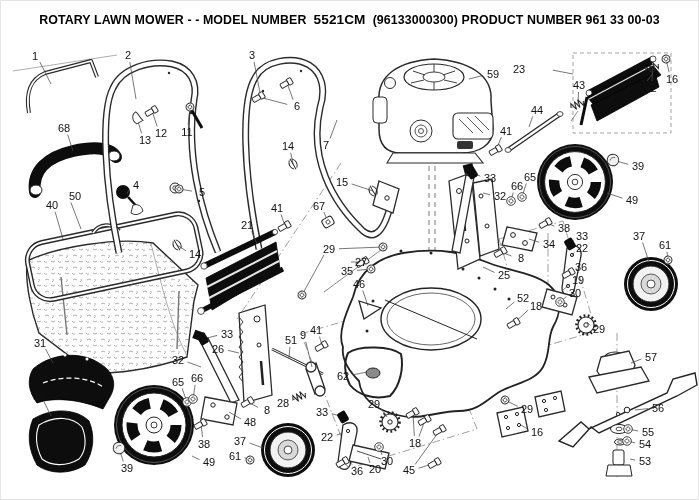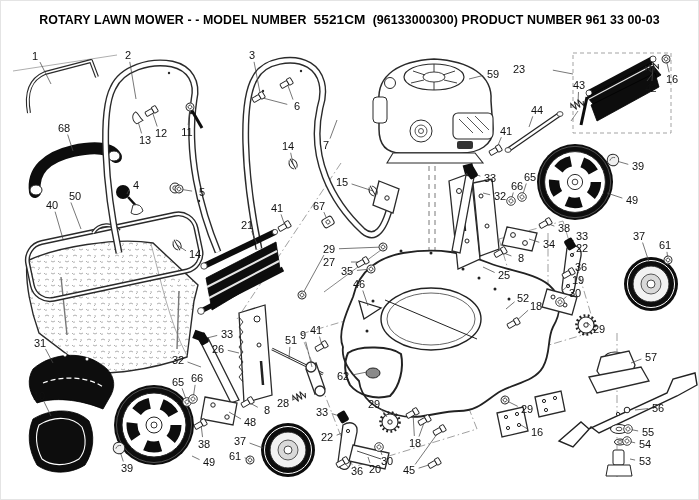--- a/index.html
+++ b/index.html
@@ -458,21 +458,21 @@
       <div class="callout" style="left: 51px; top: 204px;">40</div>
       <div class="callout" style="left: 194px; top: 253px;">14</div>
       <div class="callout" style="left: 296px; top: 105px;">6</div>
       <div class="callout" style="left: 325px; top: 144px;">7</div>
       <div class="callout" style="left: 287px; top: 145px;">14</div>
       <div class="callout" style="left: 341px; top: 181px;">15</div>
       <div class="callout" style="left: 318px; top: 205px;">67</div>
       <div class="callout" style="left: 276px; top: 207px;">41</div>
       <div class="callout" style="left: 246px; top: 224px;">21</div>
       <div class="callout" style="left: 328px; top: 248px;">29</div>
-      <div class="callout" style="left: 328px; top: 261px;">27</div>
+      <div class="callout" style="left: 360px; top: 261px;">27</div>
       <div class="callout" style="left: 346px; top: 270px;">35</div>
       <div class="callout" style="left: 358px; top: 283px;">46</div>
       <div class="callout" style="left: 492px; top: 73px;">59</div>
       <div class="callout" style="left: 518px; top: 68px;">23</div>
       <div class="callout" style="left: 578px; top: 84px;">43</div>
       <div class="callout" style="left: 650px; top: 87px; font-style: italic;">42</div>
       <div class="callout" style="left: 671px; top: 78px;">16</div>
       <div class="callout" style="left: 536px; top: 109px;">44</div>
       <div class="callout" style="left: 505px; top: 130px;">41</div>
       <div class="callout" style="left: 637px; top: 165px;">39</div>

